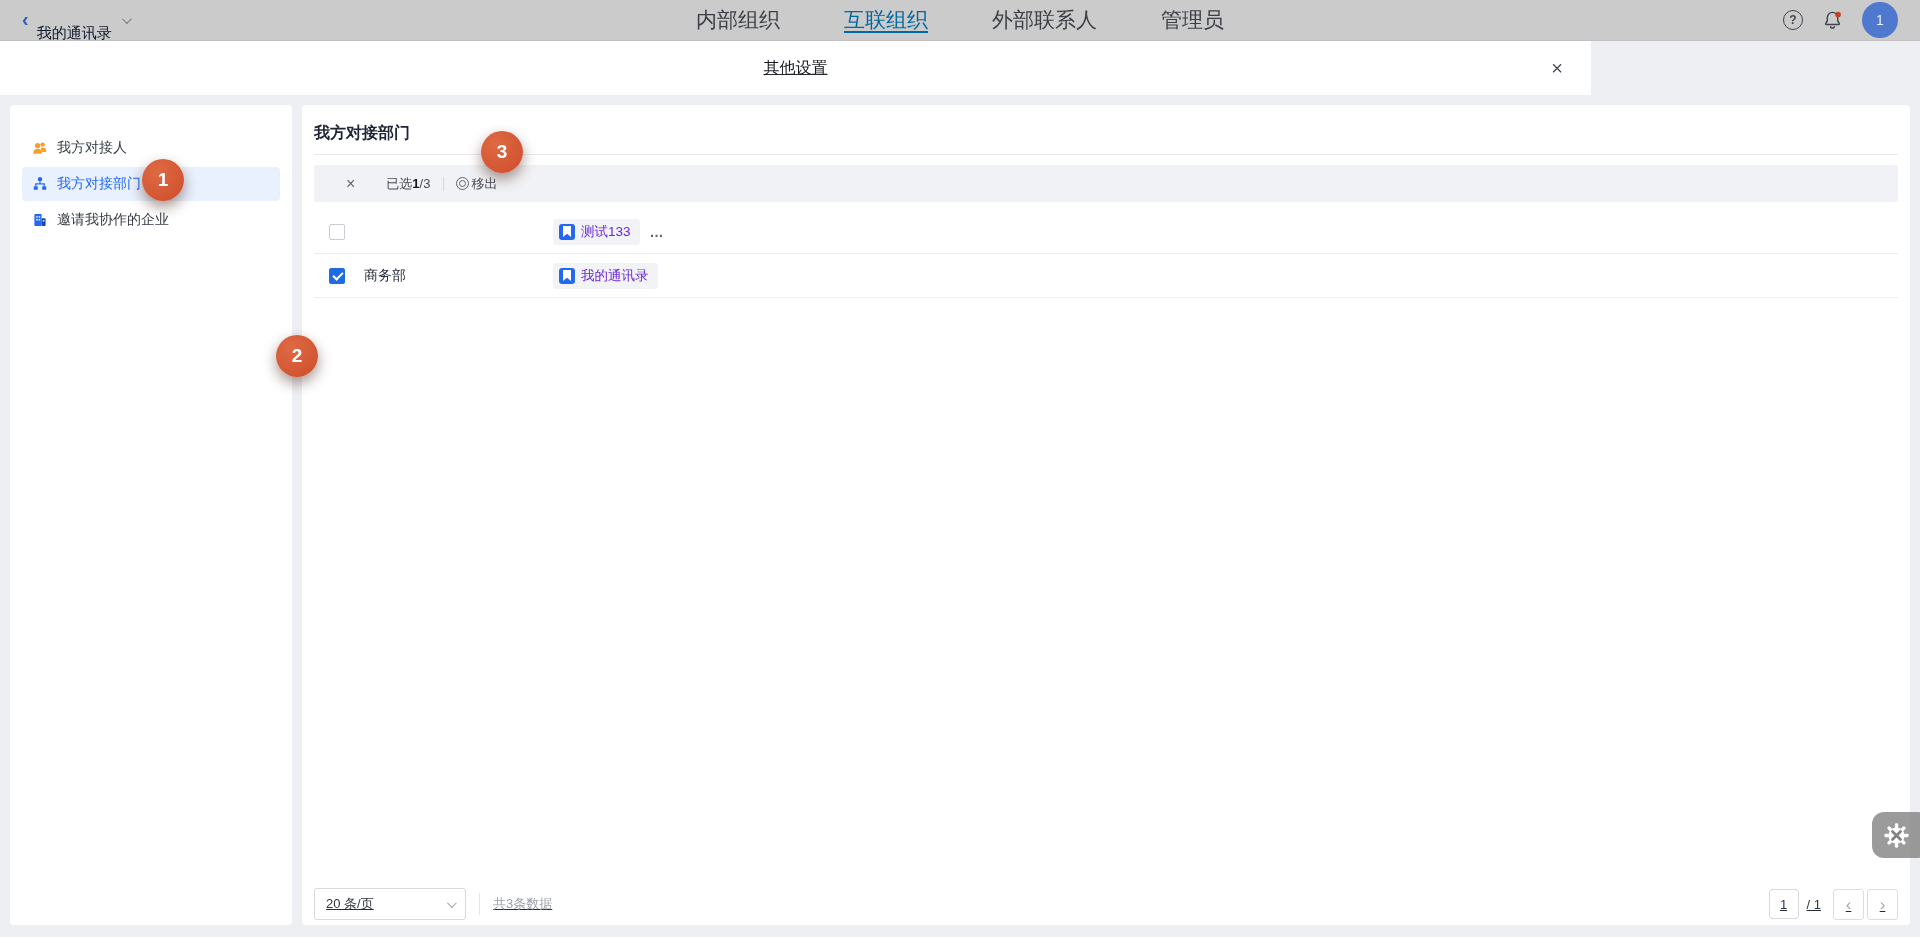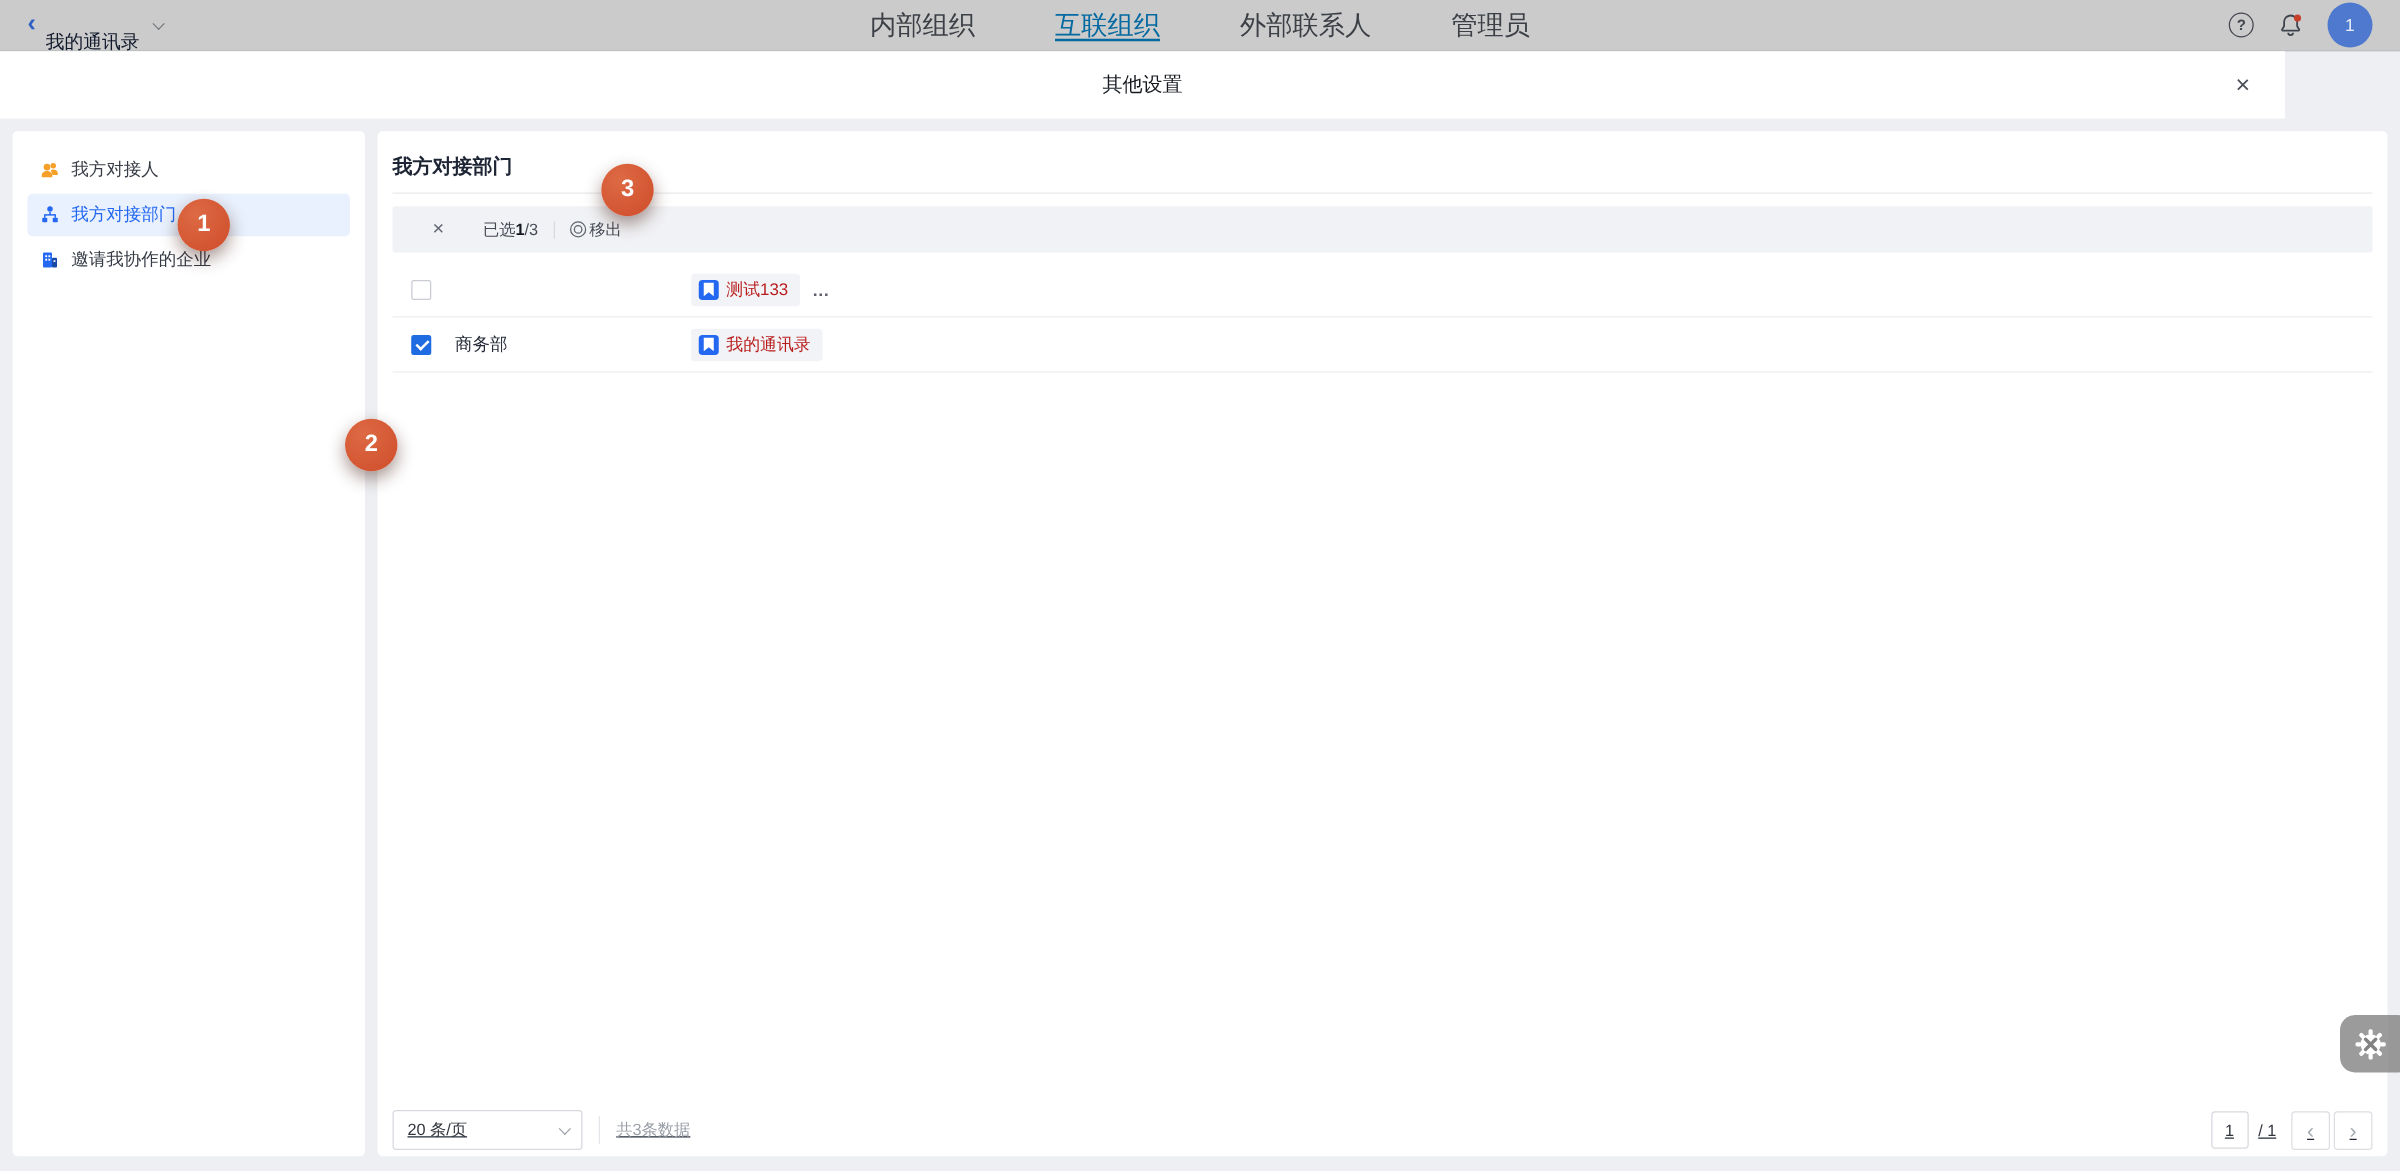--- a/index.html
+++ b/index.html
@@ -26,33 +26,33 @@
   .tab.active { color:#0369a1; text-decoration:underline; text-underline-offset:4px; }
   .tb-right { display:flex; align-items:center; gap:20px; }
   .help-ic { width:20px; height:20px; border-radius:50%; border:1.5px solid #42464d; color:#42464d;
     font-size:12px; font-weight:bold; display:flex; align-items:center; justify-content:center; cursor:pointer; }
   .bell-wrap { position:relative; cursor:pointer; display:flex; }
   .avatar { width:36px; height:36px; border-radius:50%; background:#4e79ce; color:#e8edf7;
     display:flex; align-items:center; justify-content:center; font-size:14px; cursor:pointer; }
 
   
   .modal-header {
-    position:absolute; left:0; top:41px; width:1828px; height:54px; background:#ffffff;
-    display:flex; align-items:center; justify-content:center;
+    position:absolute; left:0; top:41px; width:1591px; height:54px; background:#ffffff;
+    display:flex; align-items:center; justify-content:center;text-decoration:underline;
   }
   .modal-title { font-size:16px; font-weight:500; color:#15191f; }
   .modal-close { position:absolute; right:28px; top:50%; transform:translateY(-50%);
     font-size:20px; color:#4b5058; cursor:pointer; line-height:1; }
 
   
   .body-area { position:absolute; left:0; top:95px; width:1920px; height:842px; background:#edeff2; }
 
   .sidebar-card {
     position:absolute; left:10px; top:10px; width:282px; height:820px;
-    background:#fff; border-radius:4px; padding-top:14px;
+    background:#fff; border-radius:4px; padding-top:26px;
   }
   .side-item {
     height:34px; margin:0 12px 2px 12px; border-radius:4px;
     display:flex; align-items:center; padding-left:10px; gap:9px;
     font-size:14px; color:#363b45; cursor:pointer;
   }
   .side-item.selected { background:#e8f1fd; color:#2468f2; }
   .side-ic { width:16px; height:16px; display:flex; align-items:center; justify-content:center; }
 
   .main-card {
@@ -81,21 +81,21 @@
   .tr { height:44px; border-bottom:1px solid #eceef1; font-size:14px; color:#262b38; }
   .cell-check { padding-left:15px; display:flex; align-items:center; }
   .cb { width:16px; height:16px; border:1px solid #c9ccd2; border-radius:2px; background:#fff; cursor:pointer; }
   .cb.checked { background:#1f6ce2; border-color:#1f6ce2; position:relative; }
   .cb.checked::after { content:""; position:absolute; left:5px; top:1.5px; width:4px; height:8px;
     border:solid #fff; border-width:0 2px 2px 0; transform:rotate(45deg); }
   .skeleton { width:90px; height:14px; background:#e9ebf0; border-radius:2px; }
   .link-text { color:#2b303c; text-decoration:underline; text-underline-offset:3px; cursor:pointer; }
   .cell-company { display:flex; align-items:center; gap:10px; }
   .chip { display:inline-flex; align-items:center; gap:6px; background:#f2f3f6; border-radius:3px;
-    height:26px; padding:0 9px 0 6px; font-size:13.5px; color:#b91c1c; cursor:pointer; }
+    height:26px; padding:0 9px 0 6px; font-size:13.5px; color:#6d28d9; cursor:pointer; }
   .bm { width:16px; height:16px; background:#2468f2; border-radius:3px;
     display:flex; align-items:center; justify-content:center; }
   .more-dots { color:#5a5f69; font-weight:bold; letter-spacing:1px; cursor:pointer; }
 
   .card-footer { position:absolute; left:12px; right:12px; bottom:5px; height:32px;
     display:flex; align-items:center; justify-content:space-between; font-size:13px;text-decoration:underline; }
   .pf-left { display:flex; align-items:center; }
   .select-box { width:152px; height:32px; border:1px solid #d7d9de; border-radius:3px;
     display:flex; align-items:center; justify-content:space-between; padding:0 11px;
     color:#30343c; cursor:pointer; background:#fff; }

